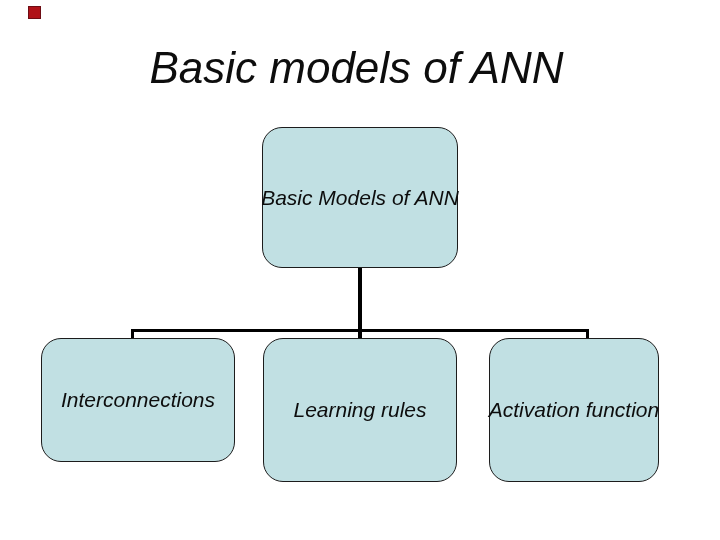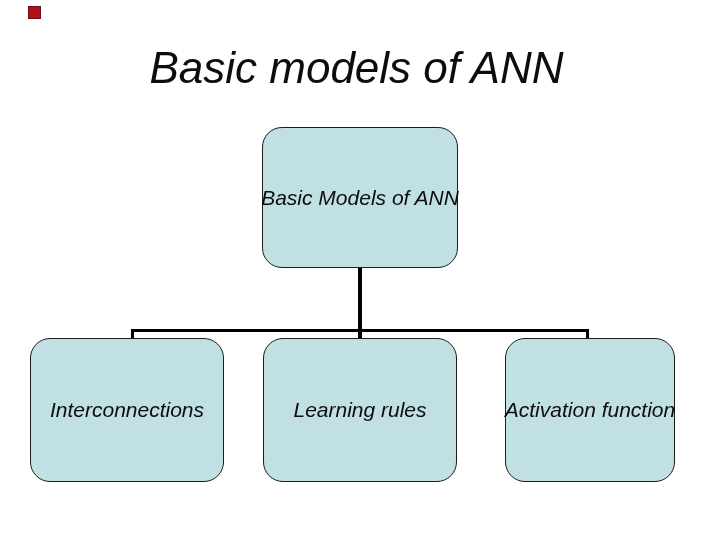--- a/index.html
+++ b/index.html
@@ -46,23 +46,23 @@
     border-radius: 20px;
     display: flex;
     align-items: center;
     justify-content: center;
     font-size: 21px;
     color: #0d0d0d;
     white-space: nowrap;
     overflow: visible;
   }
   .node-root   { left: 262px; top: 127px; width: 196px; height: 141px; }
-  .node-left   { left:  30px; top: 338px; width: 194px; height: 144px; text-align: right; }
+  .node-left   { left:  41px; top: 338px; width: 194px; height: 124px; text-align: right; }
   .node-mid    { left: 263px; top: 338px; width: 194px; height: 144px; }
-  .node-right  { left: 505px; top: 338px; width: 170px; height: 144px; }
+  .node-right  { left: 489px; top: 338px; width: 170px; height: 144px; }
   .conn {
     position: absolute;
     background: #000000;
   }
   .conn-v-root  { left: 358px; top: 268px; width: 4px;   height: 72px; }
   .conn-h-rail  { left: 131px; top: 329px; width: 458px; height: 3px;  }
   .conn-stub-l  { left: 131px; top: 329px; width: 3px;   height: 10px; }
   .conn-stub-r  { left: 586px; top: 329px; width: 3px;   height: 10px; }
 </style>
 </head>

